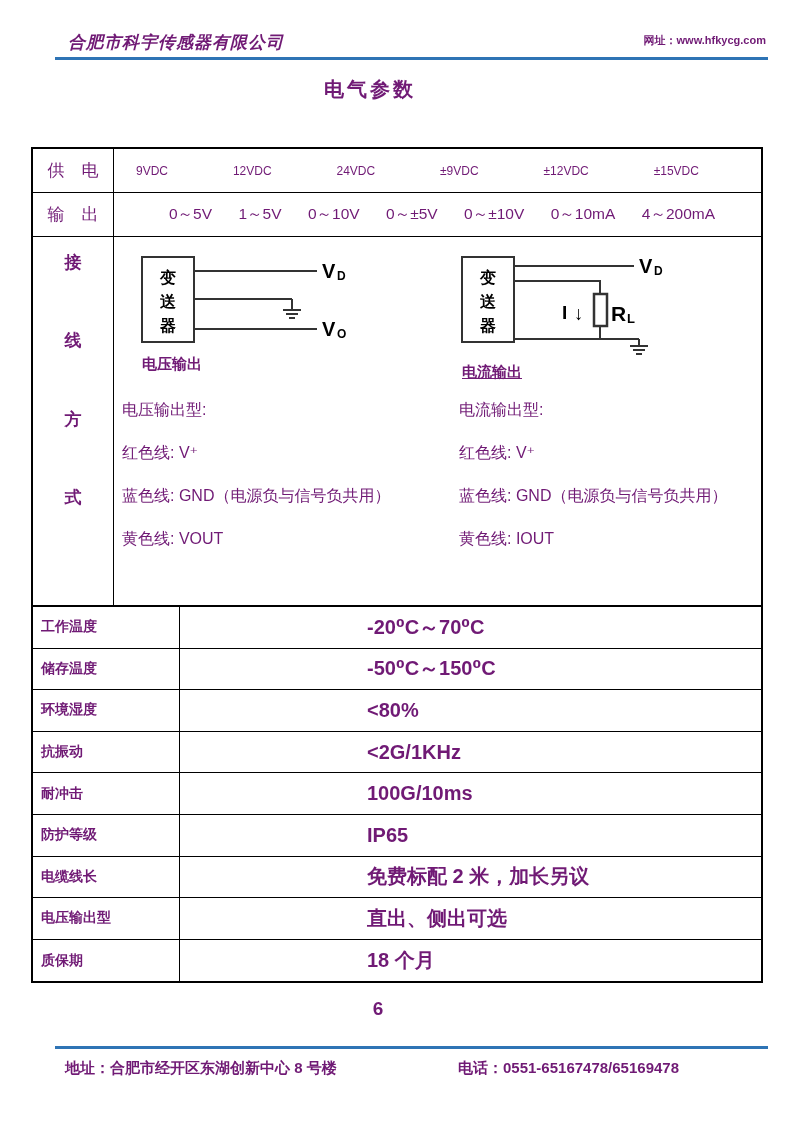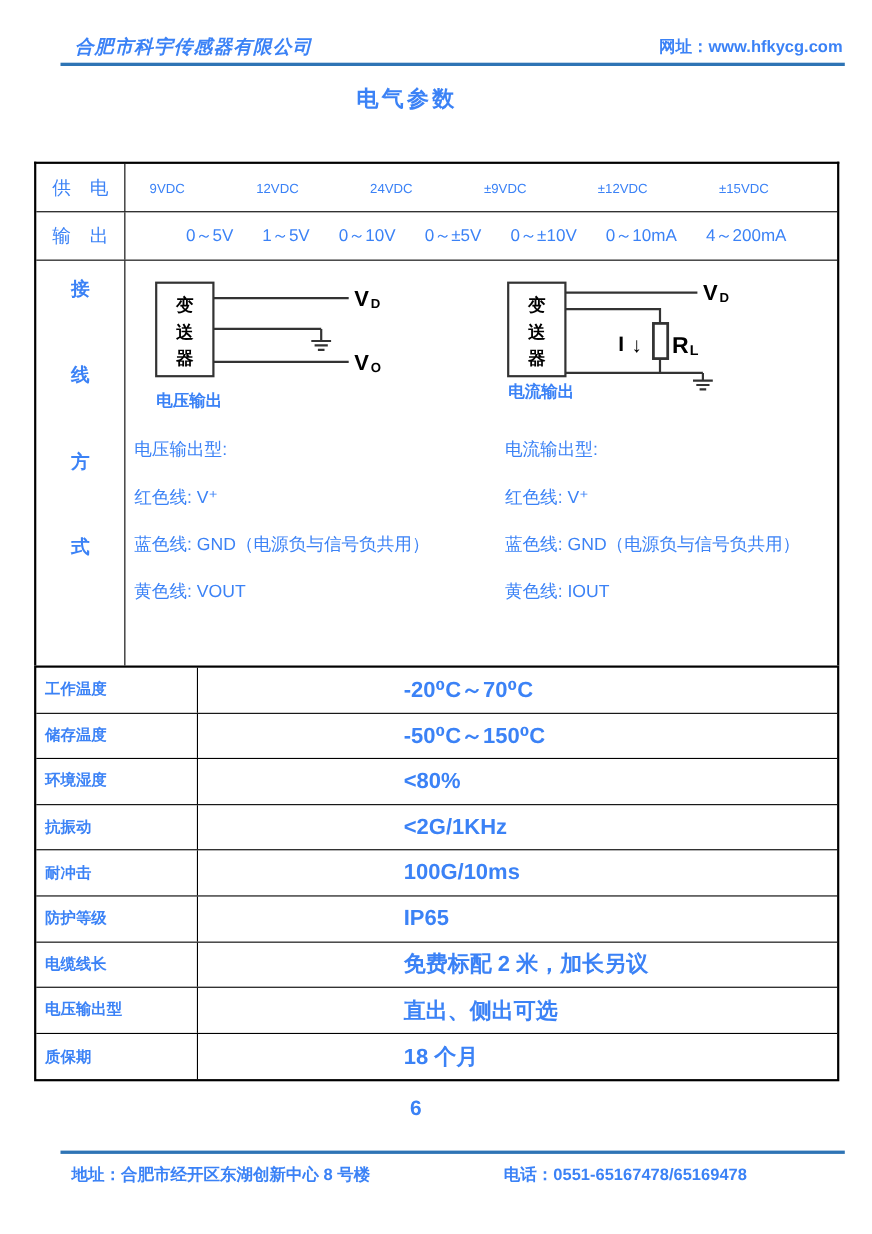--- a/index.html
+++ b/index.html
@@ -1,31 +1,31 @@
 <!DOCTYPE html>
 <html><head>
 <meta charset="utf-8">
 <style>
   html,body{margin:0;padding:0;background:#e8e8e8;}
   .page{
     position:relative;
     width:793px;height:1122px;
     background:#ffffff;
     font-family:"Liberation Sans","DejaVu Sans",sans-serif;
-    color:#3b82f6;
+    color:#701a75;
     overflow:hidden;
     margin:0 auto;
   }
   
   .header{position:absolute;left:55px;top:28px;width:713px;height:30px;}
   .company-name{
     position:absolute;left:13px;top:3px;
     font-size:17px;font-weight:bold;font-style:italic;letter-spacing:1px;
   }
-  .site{position:absolute;right:2px;top:5px;font-size:15px;font-weight:bold;}
+  .site{position:absolute;right:2px;top:5px;font-size:11px;font-weight:bold;}
   .header-rule{position:absolute;left:0;top:29px;width:713px;height:3px;background:#2E74B5;}
   
   .doc-title{
     position:absolute;left:0;top:76px;width:740px;
     text-align:center;font-size:20px;font-weight:bold;letter-spacing:3px;
   }
   
   .power-table{
     position:absolute;left:31px;top:147px;width:732px;height:458px;
     border:2px solid #000;border-bottom:none;box-sizing:border-box;
@@ -168,21 +168,21 @@
           <text x="173" y="74" font-size="13" font-weight="bold">L</text>
           <line x1="146" y1="77" x2="146" y2="90" stroke="#333" stroke-width="2"></line>
           <line x1="60" y1="90" x2="185" y2="90" stroke="#333" stroke-width="2"></line>
           <g>
             <line x1="185" y1="90" x2="185" y2="97" stroke="#333" stroke-width="2"></line>
             <line x1="176" y1="97" x2="194" y2="97" stroke="#333" stroke-width="2"></line>
             <line x1="179" y1="101" x2="191" y2="101" stroke="#333" stroke-width="2"></line>
             <line x1="182" y1="105" x2="188" y2="105" stroke="#333" stroke-width="2"></line>
           </g>
         </svg>
-        <div class="diagram-caption" style="left:348px;top:110px;">电流输出</div>
+        <div class="diagram-caption" style="left:348px;top:126px;text-decoration:underline;">电流输出</div>
 
         <div class="wire-text" style="left:8px;top:164px;">
           <div>电压输出型:</div>
           <div>红色线: V⁺</div>
           <div>蓝色线: GND（电源负与信号负共用）</div>
           <div>黄色线: VOUT</div>
         </div>
 
         <div class="wire-text" style="left:345px;top:164px;">
           <div>电流输出型:</div>

